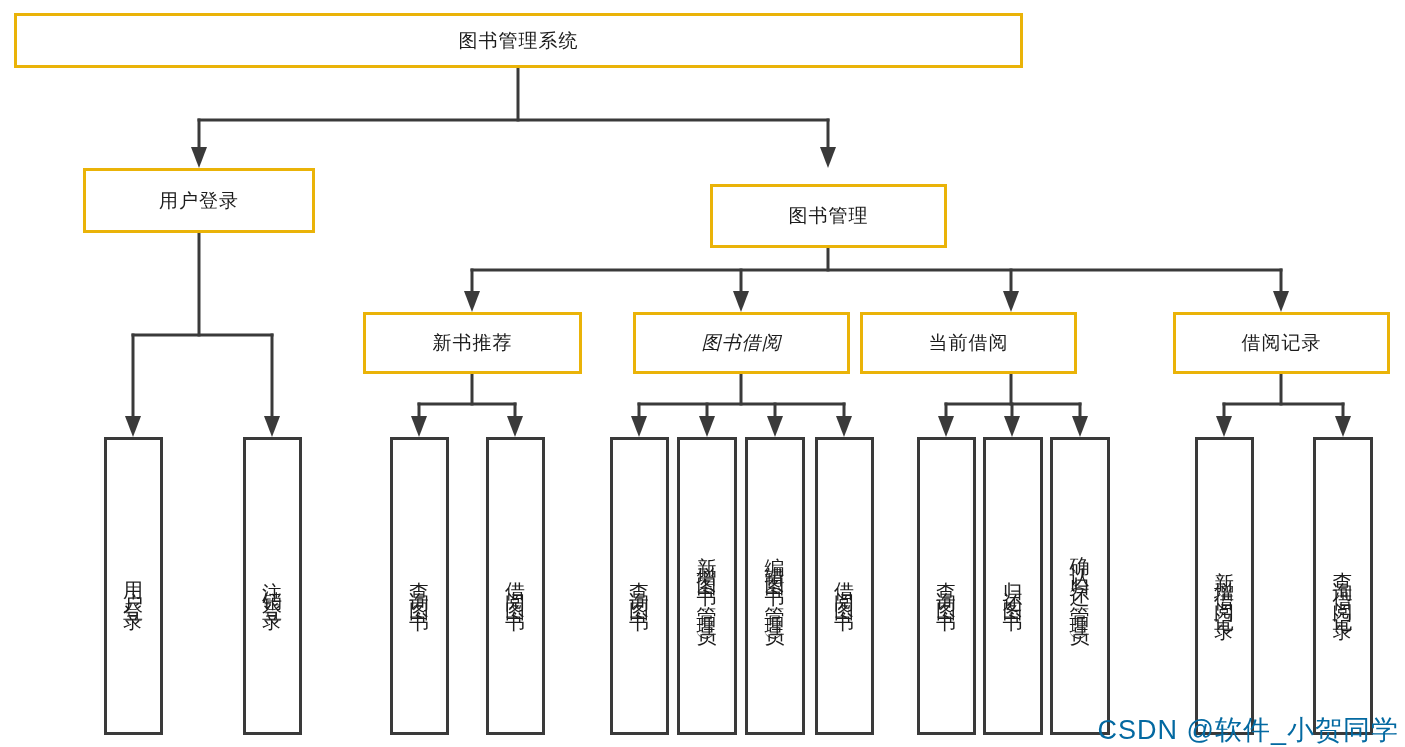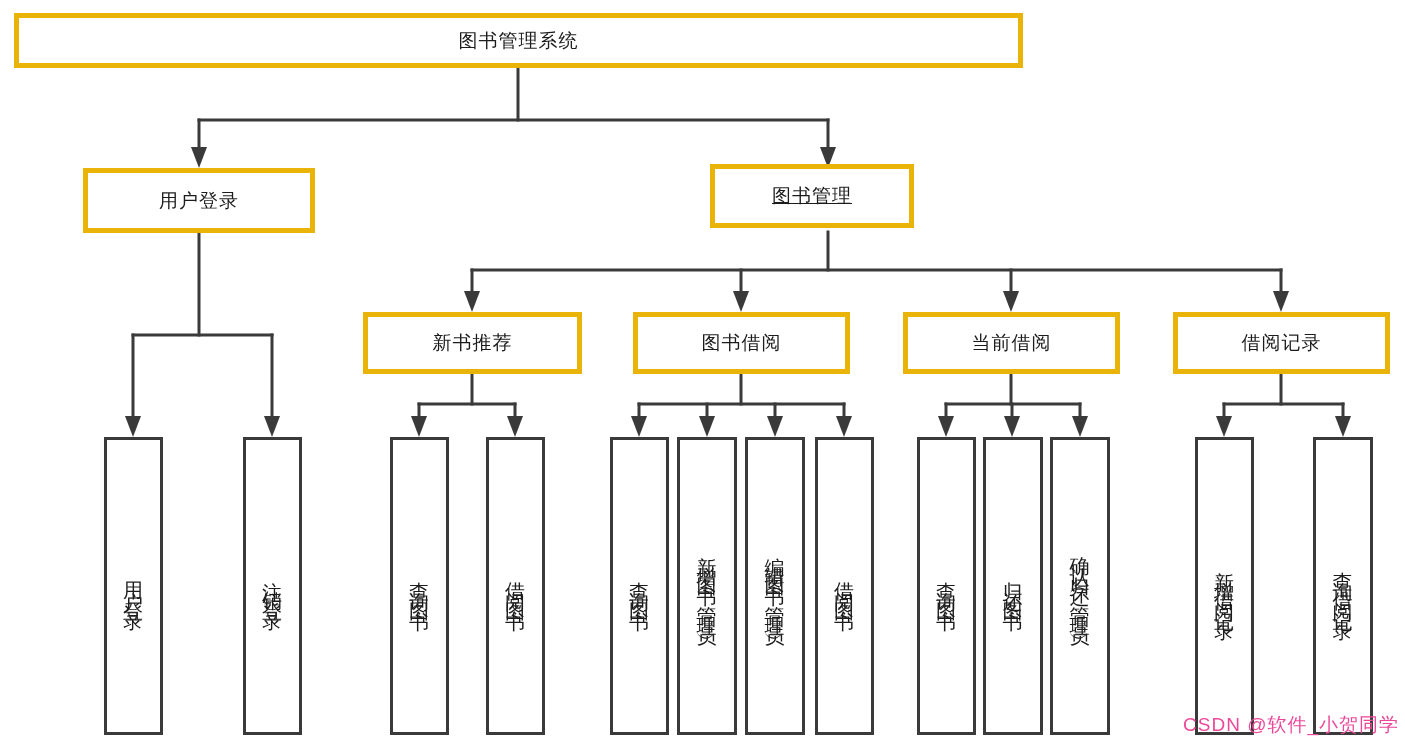--- a/index.html
+++ b/index.html
@@ -17,21 +17,21 @@
   }
   #connectors {
     position: absolute;
     left: 0;
     top: 0;
     z-index: 1;
   }
   .box {
     position: absolute;
     box-sizing: border-box;
-    border: 5px solid #eab308;
+    border: 3px solid #eab308;
     background: #ffffff;
     color: #1c1c1c;
     display: flex;
     align-items: center;
     justify-content: center;
     font-size: 19px;
     letter-spacing: 1px;
     z-index: 2;
     text-align: center;
   }
@@ -47,23 +47,23 @@
     writing-mode: vertical-rl;
     font-size: 20px;
     letter-spacing: 10px;
     line-height: 1;
     z-index: 2;
   }
   .watermark {
     position: absolute;
     right: 6px;
     top: 712px;
-    font-size: 19px;
+    font-size: 27px;
     letter-spacing: 1px;
-    color: #ec4899;
+    color: #0369a1;
     z-index: 3;
     white-space: nowrap;
   }
 </style>
 </head>
 <body>
 
 <div class="canvas">
 
   <svg id="connectors" width="1405" height="747" viewBox="0 0 1405 747">
@@ -117,25 +117,25 @@
       <line x1="1224" y1="404" x2="1343" y2="404" stroke="#3a3a3a" stroke-width="3" stroke-linecap="square"></line>
       <line x1="1224" y1="404" x2="1224" y2="418" stroke="#3a3a3a" stroke-width="3" stroke-linecap="square"></line>
       <polygon points="1224,437 1216,416 1232,416" fill="#3a3a3a"></polygon>
       <line x1="1343" y1="404" x2="1343" y2="418" stroke="#3a3a3a" stroke-width="3" stroke-linecap="square"></line>
       <polygon points="1343,437 1335,416 1351,416" fill="#3a3a3a"></polygon>
     </svg>
 
   <div class="box" style="left:14px; top:13px; width:1009px; height:55px;">图书管理系统</div>
 
   <div class="box" style="left:83px; top:168px; width:232px; height:65px;">用户登录</div>
-  <div class="box" style="left:710px; top:164px; width:204px; height:64px;text-decoration:underline;">图书管理</div>
+  <div class="box" style="left:710px; top:184px; width:237px; height:64px;">图书管理</div>
 
   <div class="box" style="left:363px; top:312px; width:219px; height:62px;text-align:center;">新书推荐</div>
-  <div class="box" style="left:633px; top:312px; width:217px; height:62px;">图书借阅</div>
-  <div class="box" style="left:903px; top:312px; width:217px; height:62px;">当前借阅</div>
+  <div class="box" style="left:633px; top:312px; width:217px; height:62px;font-style:italic;">图书借阅</div>
+  <div class="box" style="left:860px; top:312px; width:217px; height:62px;">当前借阅</div>
   <div class="box" style="left:1173px; top:312px; width:217px; height:62px;text-align:right;">借阅记录</div>
 
   <div class="vbox" style="left:104px; top:437px; width:59px; height:298px;">用户登录</div>
   <div class="vbox" style="left:243px; top:437px; width:59px; height:298px;">注销登录</div>
 
   <div class="vbox" style="left:390px; top:437px; width:59px; height:298px;">查询图书</div>
   <div class="vbox" style="left:486px; top:437px; width:59px; height:298px;">借阅图书</div>
 
   <div class="vbox" style="left:610px; top:437px; width:59px; height:298px;">查询图书</div>
   <div class="vbox" style="left:677px; top:437px; width:60px; height:298px;">新增图书（管理员）</div>

